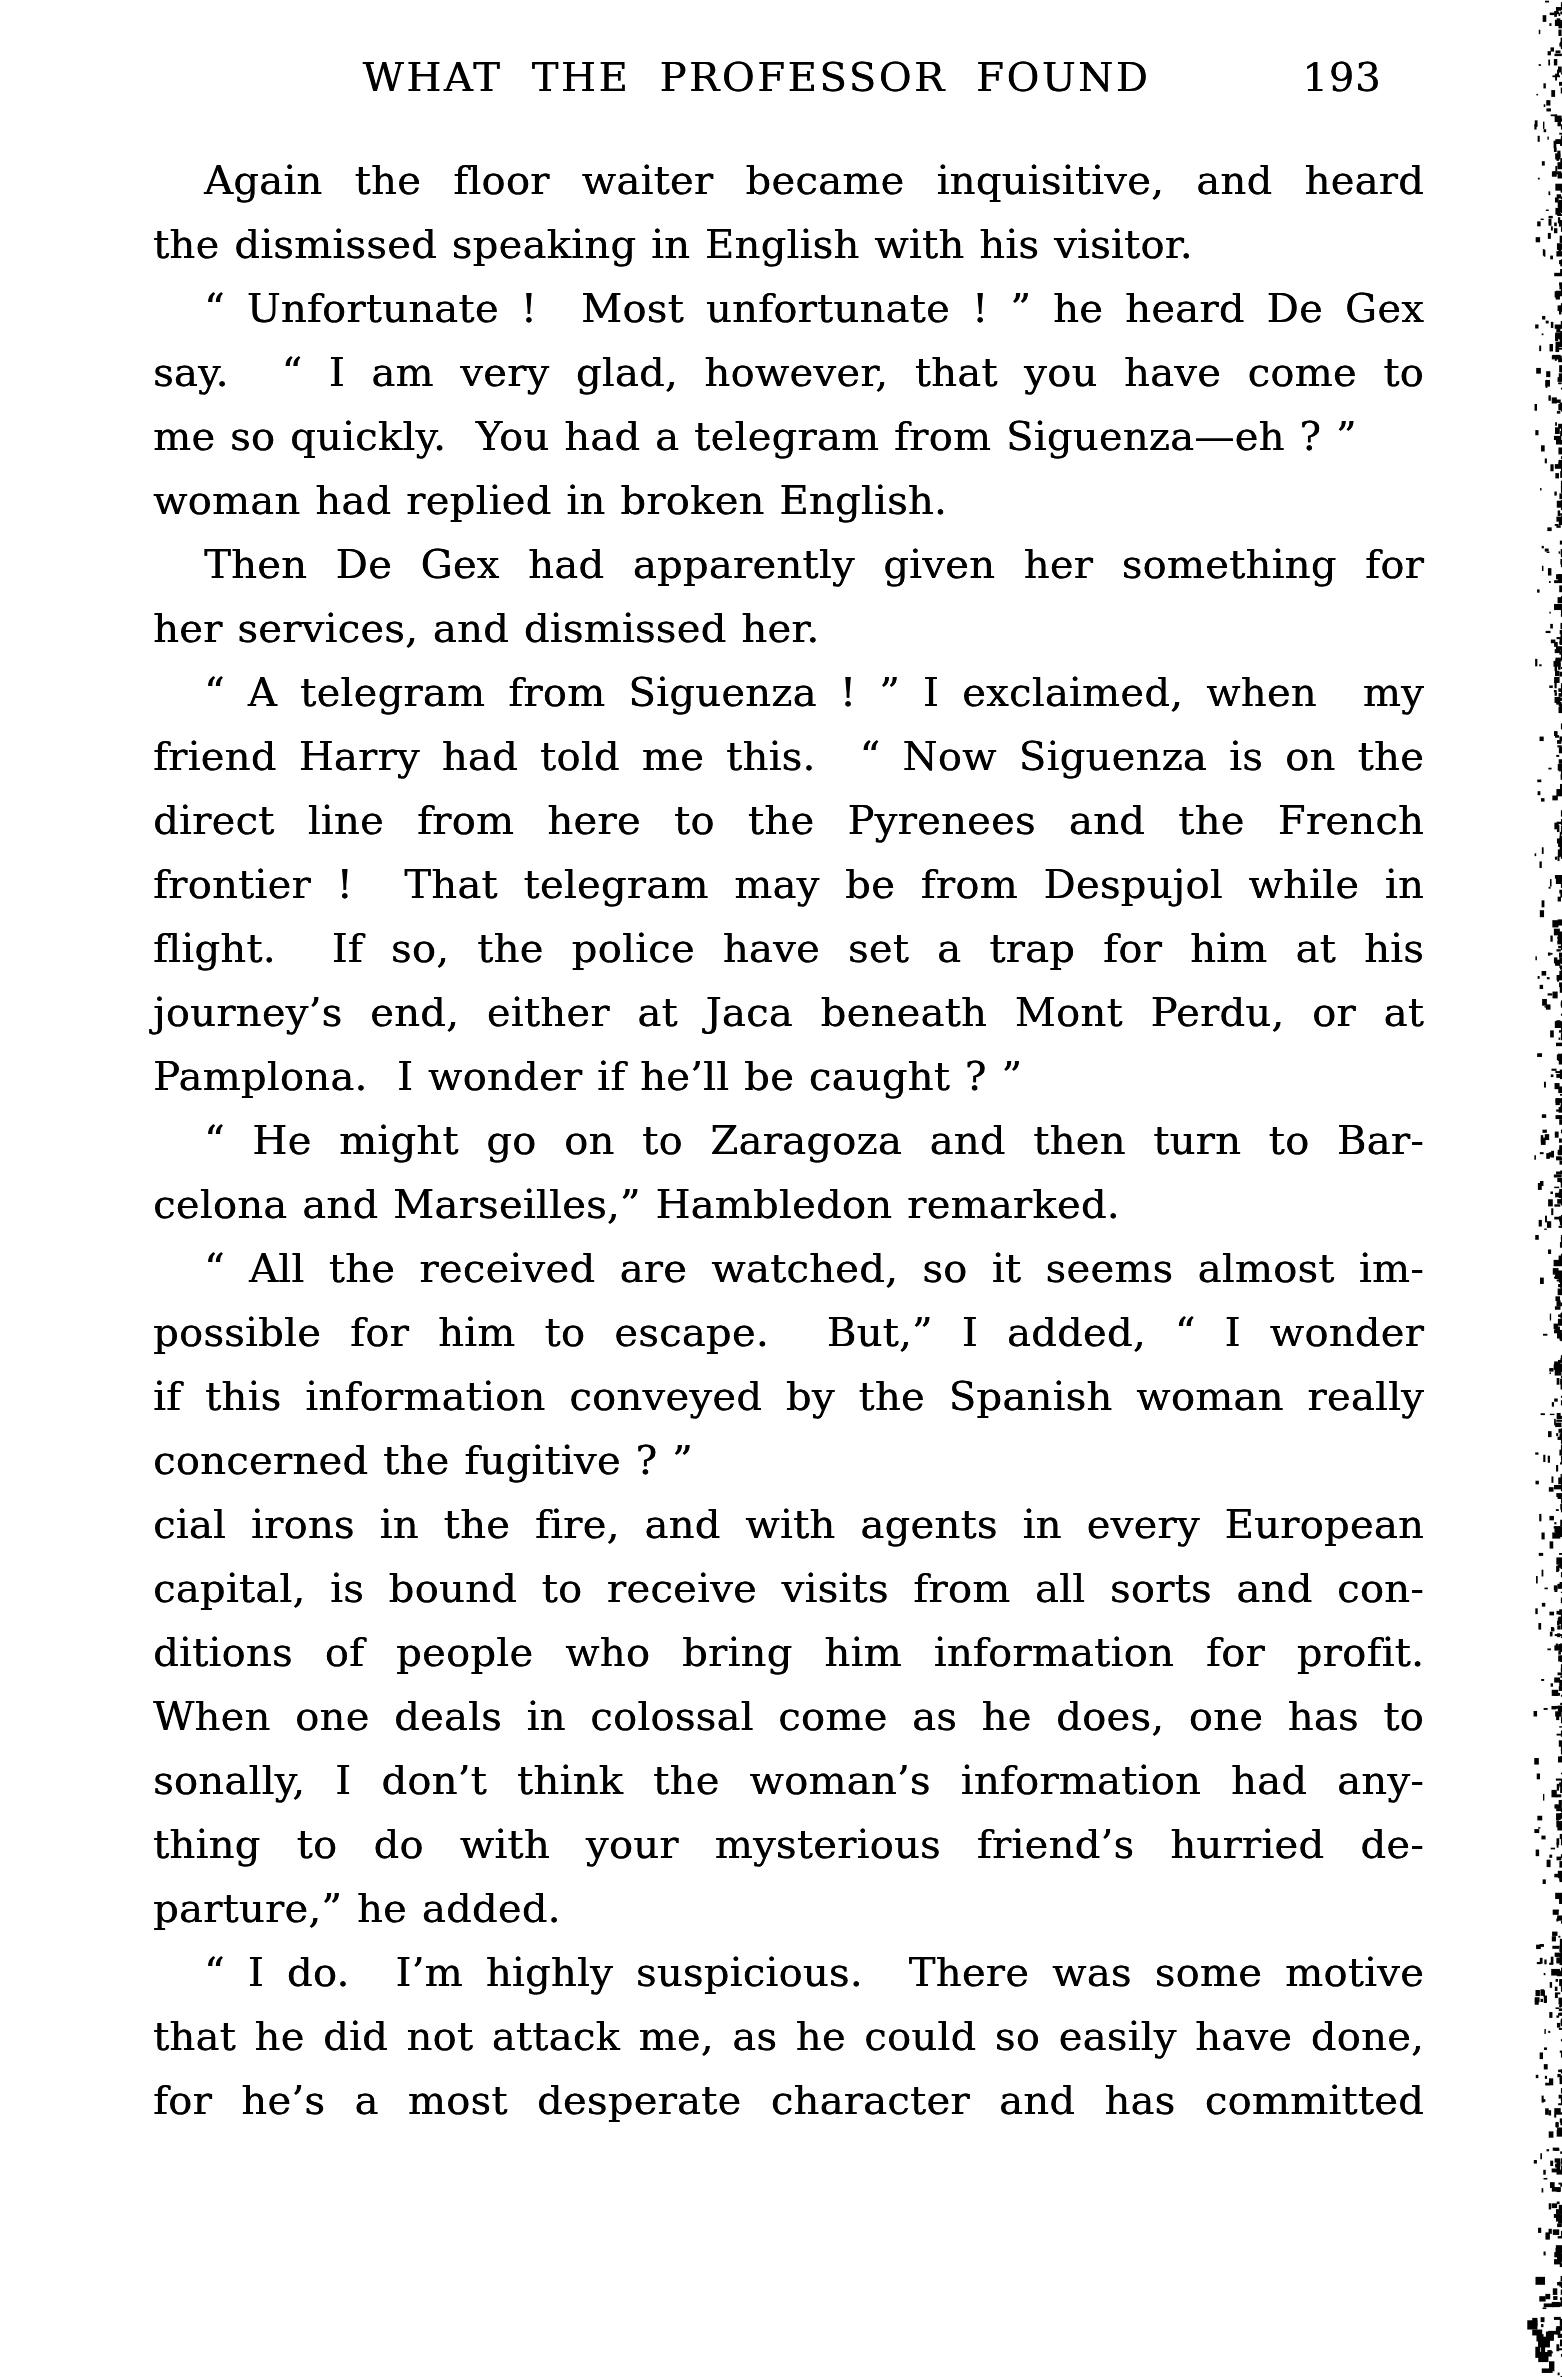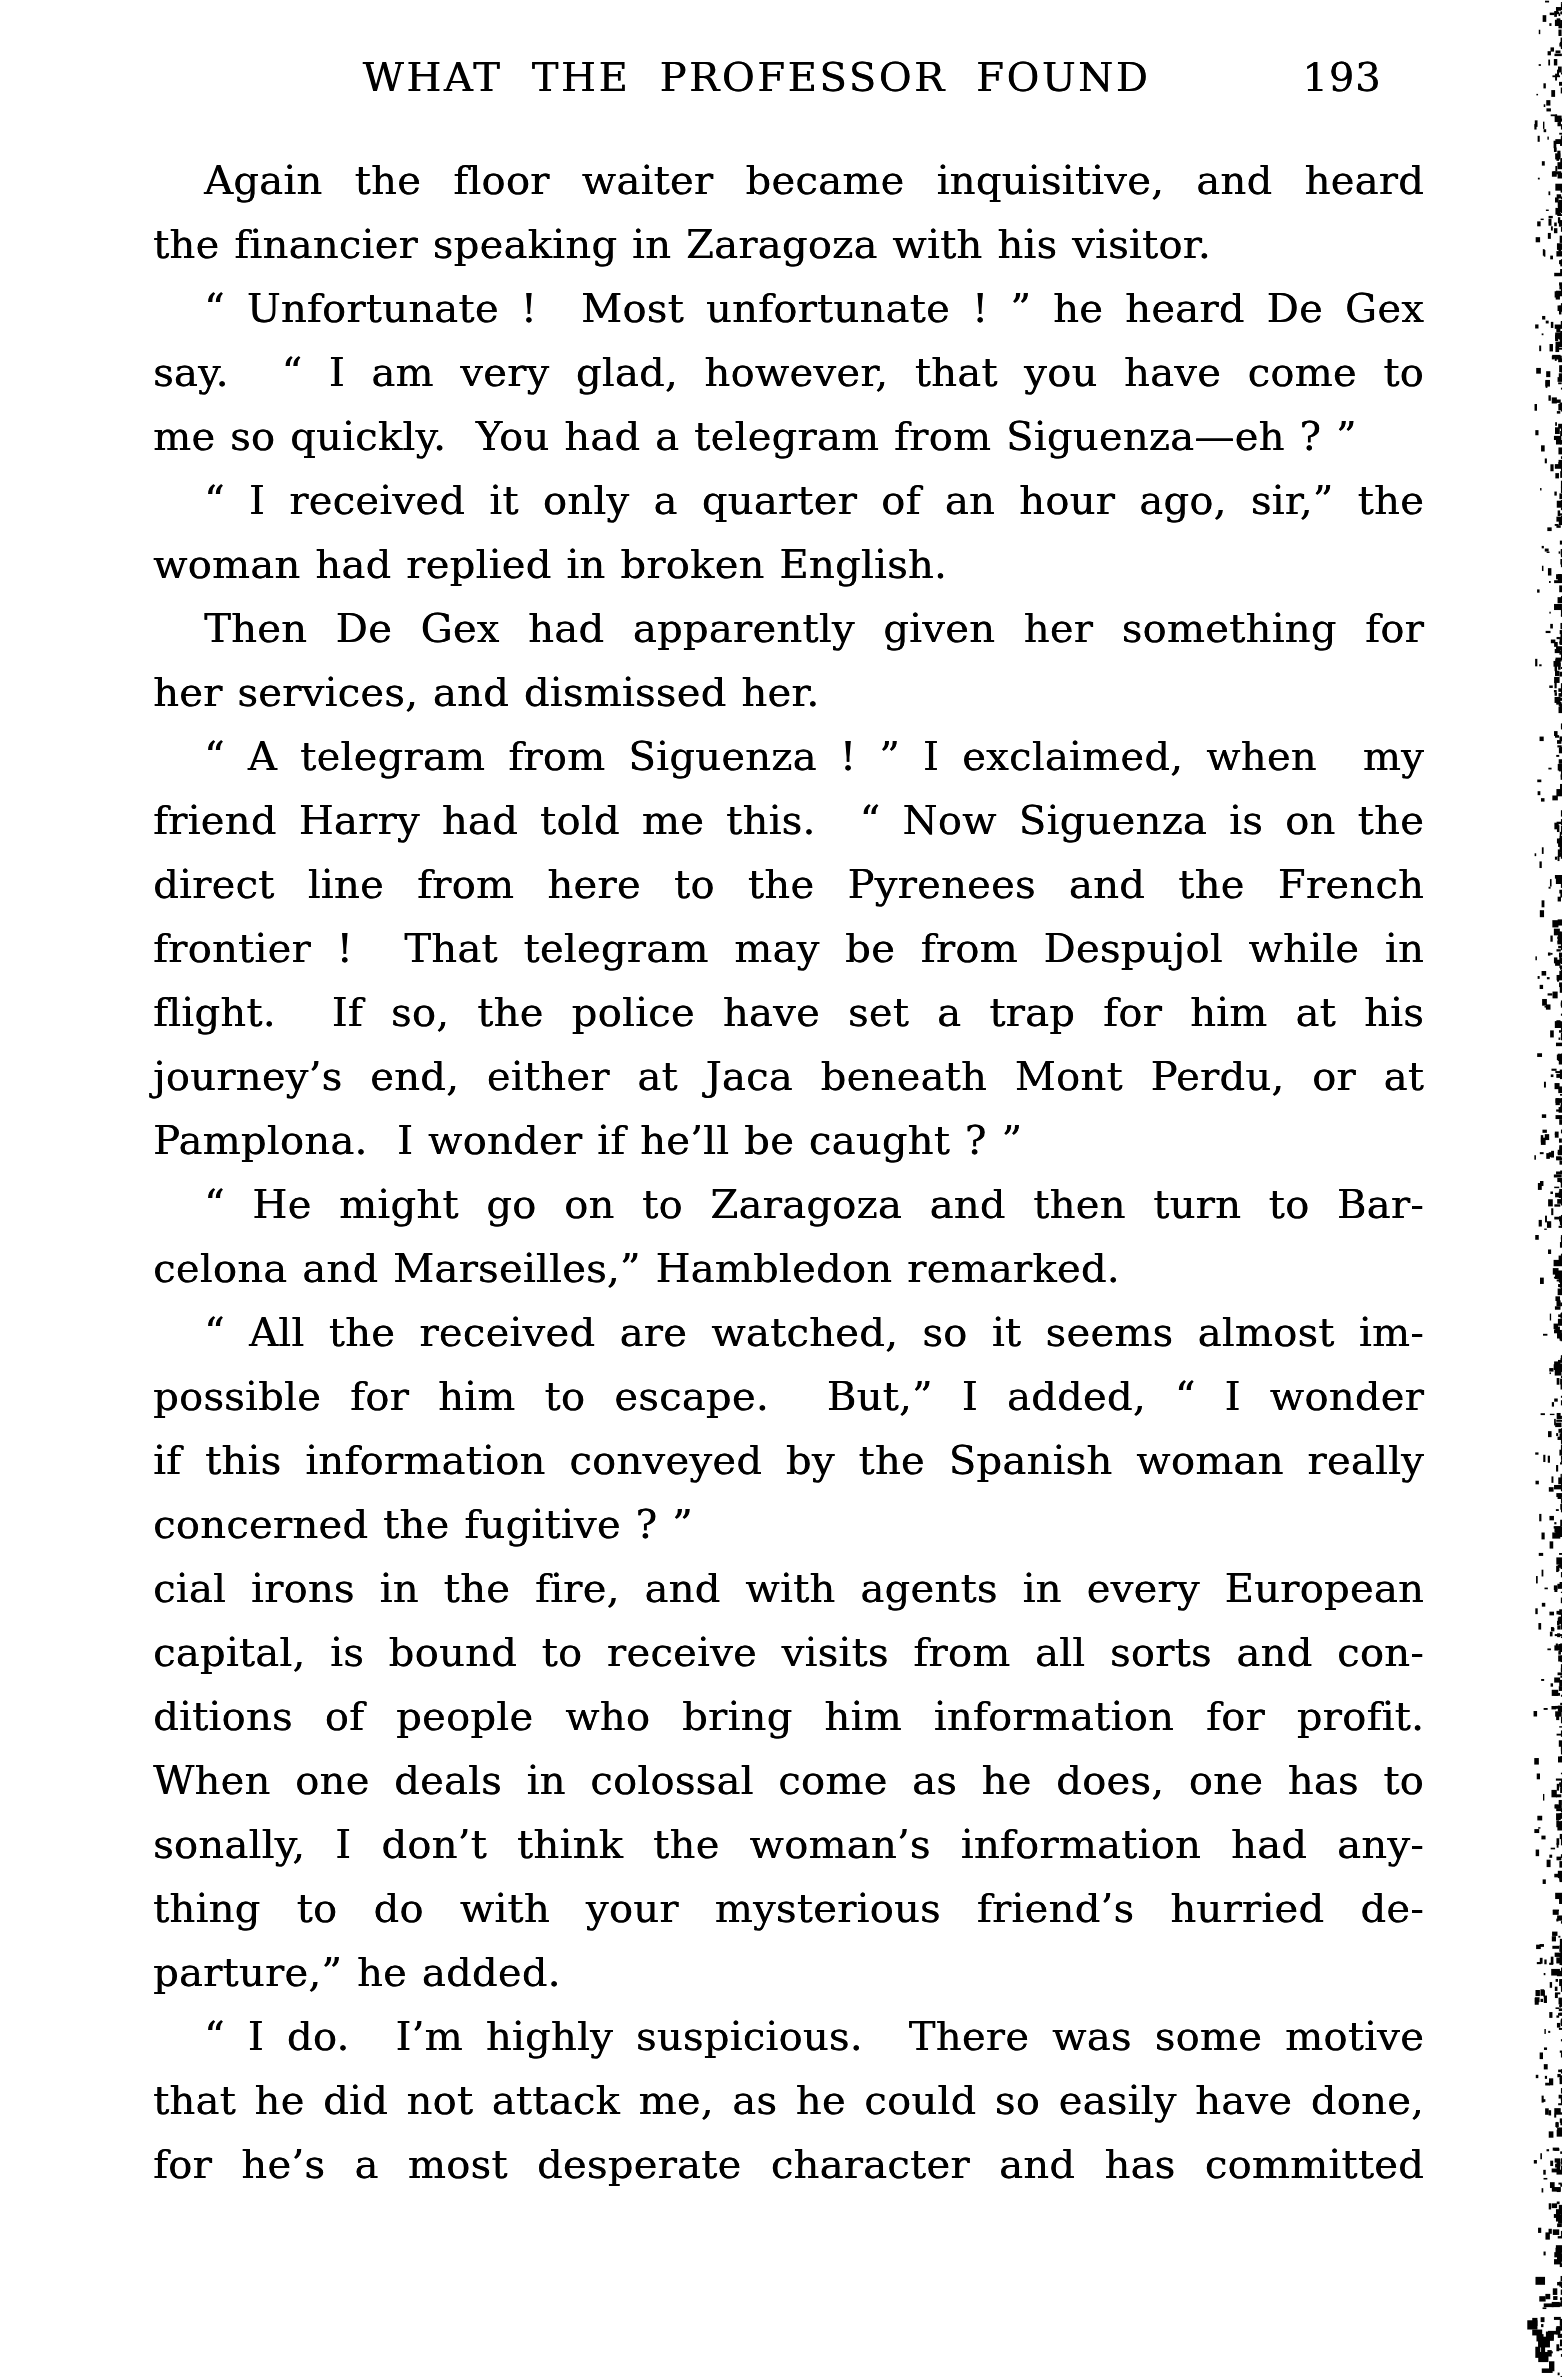--- a/index.html
+++ b/index.html
@@ -72,25 +72,24 @@
 
 <div class="page">
 
   <div class="running-header">
     <span class="title">WHAT THE PROFESSOR FOUND</span>
     <span class="page-number">193</span>
   </div>
 
   <div class="page-body" id="body-lines">
       <div class="line just indent">Again the floor waiter became inquisitive, and heard</div>
-      <div class="line">the financier speaking in Zaragoza with his visitor.</div>
+      <div class="line">the dismissed speaking in English with his visitor.</div>
       <div class="line just indent">“ Unfortunate !&nbsp; Most unfortunate ! ” he heard De Gex</div>
       <div class="line just">say.&nbsp; “ I am very glad, however, that you have come to</div>
       <div class="line">me so quickly.&nbsp; You had a telegram from Siguenza—eh ? ”</div>
-      <div class="line just indent">“ I received it only a quarter of an hour ago, sir,” the</div>
       <div class="line">woman had replied in broken English.</div>
       <div class="line just indent">Then De Gex had apparently given her something for</div>
       <div class="line">her services, and dismissed her.</div>
       <div class="line just indent">“ A telegram from Siguenza ! ” I exclaimed, when&nbsp; my</div>
       <div class="line just">friend Harry had told me this.&nbsp; “ Now Siguenza is on the</div>
       <div class="line just">direct line from here to the Pyrenees and the French</div>
       <div class="line just">frontier !&nbsp; That telegram may be from Despujol while in</div>
       <div class="line just">flight.&nbsp; If so, the police have set a trap for him at his</div>
       <div class="line just">journey’s end, either at Jaca beneath Mont Perdu, or at</div>
       <div class="line">Pamplona.&nbsp; I wonder if he’ll be caught ? ”</div>

